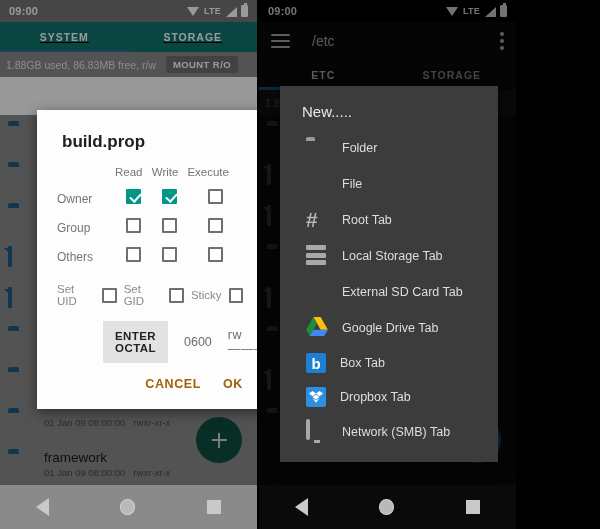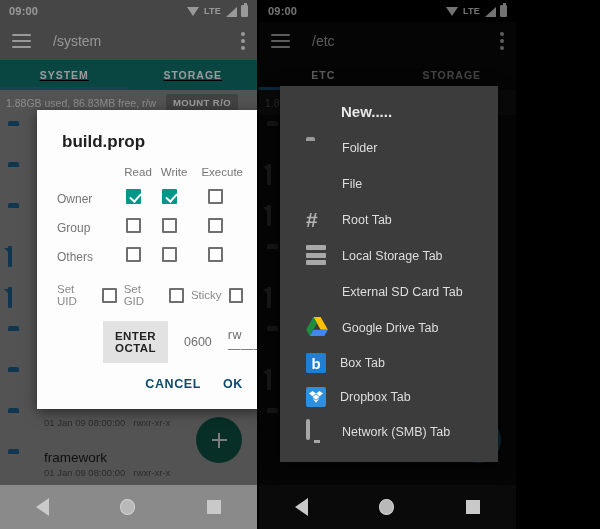--- a/index.html
+++ b/index.html
@@ -124,44 +124,44 @@
 
   
   .scrim { position:absolute; inset:0; background: rgba(0,0,0,0.40); }
   .panel.dark .scrim { background: rgba(0,0,0,0.55); }
 
   .dialog { position:absolute; left:37px; top:110px; width:226px;
             background:#fdfdfd; box-shadow:0 3px 12px rgba(0,0,0,.5); padding: 16px 20px 8px; }
   .dlg-title { font-size:17px; font-weight:bold; color:#202020; margin: 6px 0 14px 5px; }
 
   table.perm { width:100%; border-collapse:collapse; }
-  table.perm th { font-size:11.5px; font-weight:normal; color:#757575; padding-bottom:6px; text-align:right;}
+  table.perm th { font-size:11.5px; font-weight:normal; color:#757575; padding-bottom:6px; text-align:left;}
   table.perm td { padding: 5px 0; text-align:center; }
   table.perm td.rowlabel { text-align:left; font-size:12px; color:#757575; width:58px;}
   .cbx { width:15px;height:15px; border:2px solid #6f6f6f; border-radius:1px;
          display:inline-block; position:relative; cursor:pointer; background:#fff;}
   .cbx.on { background:#009688; border-color:#009688; }
   .cbx.on::after { content:""; position:absolute; left:4px; top:0px; width:5px; height:9px;
      border:solid #fff; border-width:0 2px 2px 0; transform: rotate(42deg); }
 
   .specials { display:flex; align-items:center; gap:7px; margin: 12px 0 6px 0; }
   .specials span { font-size:11.5px; color:#8a8a8a; }
   .octal-row { display:flex; align-items:center; gap:16px; margin: 14px 0 6px 2px; padding-left: 44px; }
   .octal-btn { background:#e2e2e2; color:#222; font-size:11.5px; font-weight:bold;
                letter-spacing:.4px; padding: 9px 12px; border:none; cursor:pointer; }
   .octal-val { font-size:12.5px; color:#6d6d6d; }
   .octal-perm { font-size:12.5px; color:#6d6d6d; letter-spacing:.5px; }
   .dlg-actions { display:flex; justify-content:flex-end; gap:22px; padding: 8px 0 10px 0; }
-  .dlg-actions button { background:none;border:none; color:#0c4a6e; font-size:12.5px;
+  .dlg-actions button { background:none;border:none; color:#a16207; font-size:12.5px;
                         font-weight:bold; letter-spacing:.6px; cursor:pointer; }
 
   
   .sheet { position:absolute; left:21px; right:18px; top:86px;
            background:#3c3c3c; box-shadow:0 3px 14px rgba(0,0,0,.6); padding: 8px 0 12px; }
-  .sheet-title { font-size:15px; font-weight:bold; color:#e8e8e8; padding: 9px 0 10px 22px; margin-left: 39px; }
+  .sheet-title { font-size:15px; font-weight:normal; color:#e8e8e8; padding: 9px 0 10px 22px; }
   .menu-item { display:flex; align-items:center; gap:14px; padding: 7px 11px 7px 26px; cursor:pointer; }
   .menu-item .label { font-size:12.5px; color:#dedede; }
   .mi-icon { width:22px; height:22px; flex:0 0 auto; position:relative; }
 
   .mi-folder { width:21px;height:16px;background:#9a9a9a;border-radius:2px; margin-top:4px;}
   .mi-folder::before{content:"";position:absolute;top:0px;left:0;width:9px;height:4px;
       background:#9a9a9a;border-radius:2px 2px 0 0;}
   .mi-file { width:16px;height:20px;background:#9a9a9a;border-radius:1px; position:relative;}
   .mi-file::after{content:"";position:absolute;top:0;right:0;
       border-left:6px solid #3c3c3c;border-bottom:6px solid transparent;}
@@ -196,33 +196,20 @@
       <span class="clock">09:00</span>
       <span class="sb-spacer"></span>
       <span class="sb-icons">
         <span class="ic-wifi"></span>
         <span class="ic-lte">LTE</span>
         <span class="ic-sig"></span>
         <span class="ic-bat"></span>
       </span>
     </div>
 
-    <div class="appbar">
-      <div class="hamburger">
-          <i></i>
-          <i></i>
-          <i></i>
-        </div>
-      <div class="path">/system</div>
-      <div class="kebab">
-          <i></i>
-          <i></i>
-          <i></i>
-        </div>
-    </div>
 
     <div class="tabs">
       <div class="tab active">SYSTEM</div>
       <div class="tab">STORAGE</div>
       <div class="indicator"></div>
     </div>
 
     <div class="infostrip">
       <span>1.88GB used, 86.83MB free, r/w</span>
       <span class="mount-chip">MOUNT R/O</span>

